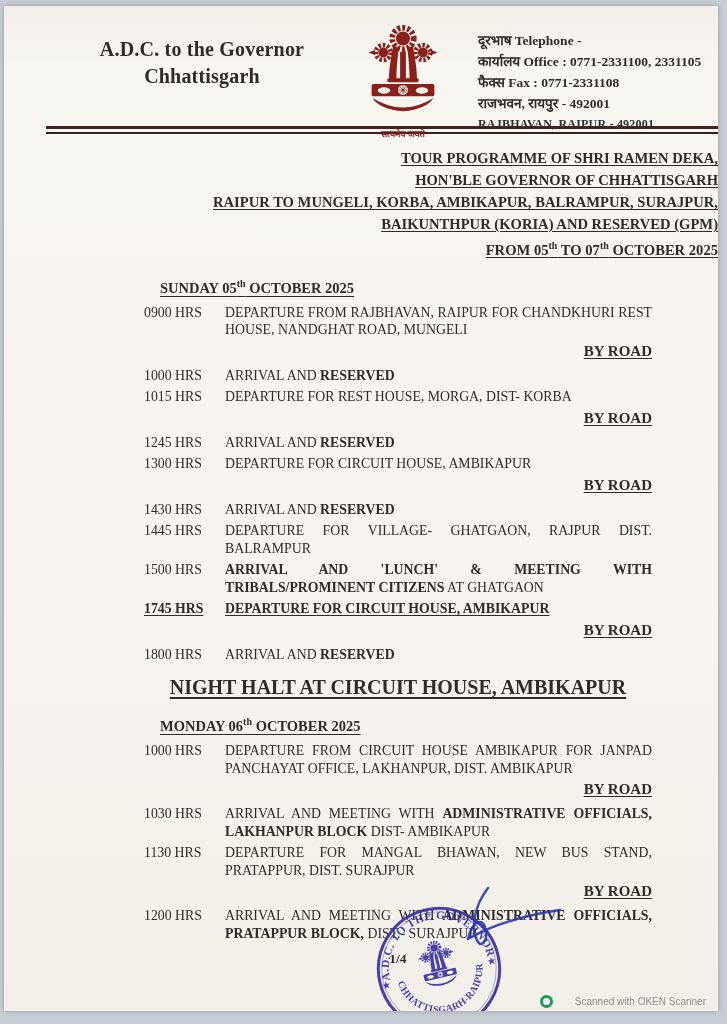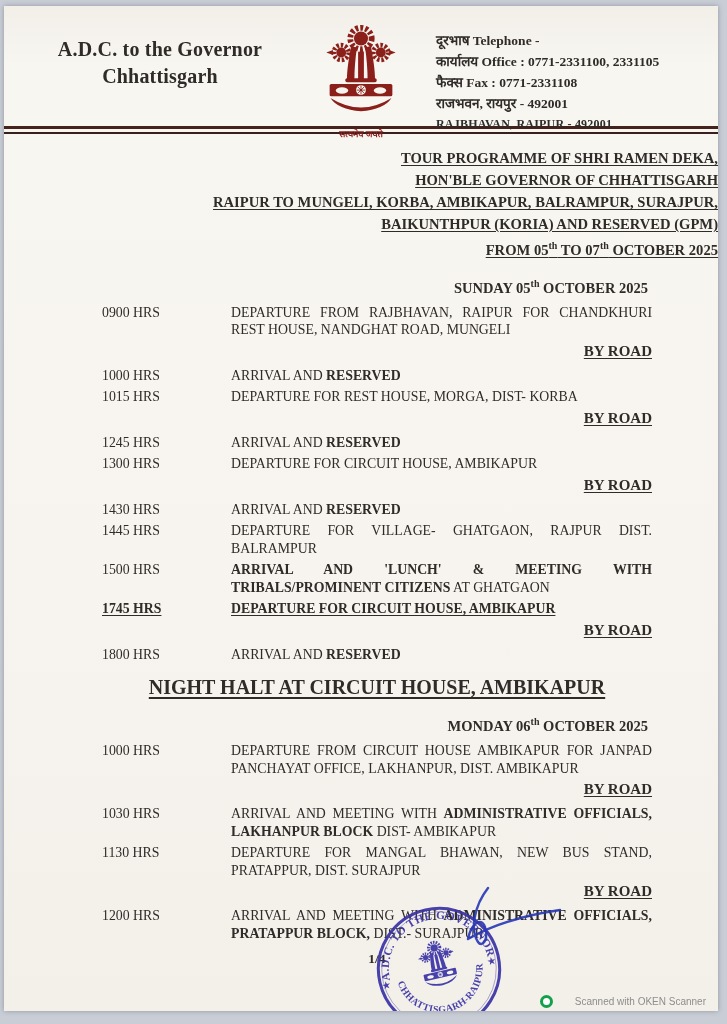--- a/index.html
+++ b/index.html
@@ -7,41 +7,42 @@
     width:727px;height:1024px;overflow:hidden;position:relative;
     background:#c9ced6;
     font-family:"Liberation Serif","DejaVu Serif",serif;
   }
   .page{
     position:absolute;left:4px;right:9px;top:6px;bottom:13px;
     background:linear-gradient(180deg,#f2efe9 0%,#f8f6f1 6%,#f7f4ef 60%,#f3efe9 100%);
     box-shadow:0 0 5px rgba(40,45,60,.35);
     overflow:hidden;
     color:#2e2b28;
+    padding-left:42px;
   }
   
   .header{display:flex;align-items:flex-start;padding:22px 12px 0 30px;height:116px;box-sizing:border-box;}
   .org{width:252px;text-align:center;font-weight:bold;font-size:20px;line-height:27px;padding-top:8px;letter-spacing:.2px;}
   .emblem-wrap{width:150px;text-align:center;margin-top:-6px;}
   .emblem-svg{color:#8b1f1a;}
   .motto{font-size:9px;color:#8b1f1a;font-weight:bold;margin-top:-3px;}
   .contact{flex:1;font-weight:bold;font-size:13.5px;line-height:21px;padding-top:2px;white-space:nowrap;}
   .contact .c5{font-size:12px;letter-spacing:.2px;}
   
   .rule{height:3px;border-top:3px solid #46221d;border-bottom:2px solid #362020;margin-top:4px;}
   
   .title{margin-top:13px;text-align:center;font-weight:bold;font-size:14.6px;line-height:22px;}
   .title .tline{text-decoration:underline;text-underline-offset:2px;text-align:right;}
   sup{font-size:10px;font-weight:bold;}
   
   .content{padding:0 66px 0 98px;}
-  .day-heading{font-weight:bold;font-size:14.5px;text-underline-offset:2.5px;margin:17px 4px 7px;text-align:right;}
+  .day-heading{font-weight:bold;font-size:14.5px;text-decoration:underline;text-underline-offset:2.5px;margin:17px 16px 7px;}
   .row{display:flex;margin:0 0 4px;font-size:13.8px;line-height:17.5px;}
   .row .time{flex:none;width:81px;}
-  .row .desc{flex:1;text-align:justify;margin-left:48px;}
+  .row .desc{flex:1;text-align:justify;}
   .row.hl{font-weight:bold;}
   .row.hl .time,.row.hl .desc{text-decoration:underline;text-underline-offset:2px;}
   .byroad{text-align:right;font-weight:bold;font-size:15px;line-height:17px;text-decoration:underline;text-underline-offset:2px;margin:3px 0 7px;}
   .night{ text-align:center;font-weight:bold;font-size:20px;text-decoration:underline;text-underline-offset:2.5px;margin:13px 0 4px;}
   .pagenum{text-align:center;font-weight:bold;font-size:13.5px;margin-top:9px;}
   
   .stamp{position:absolute;left:364px;top:892px;width:142px;height:142px;transform:rotate(-13deg);opacity:.92;}
   .signature{position:absolute;left:422px;top:874px;width:150px;height:86px;opacity:.9;}
   
   .scanbadge{position:absolute;right:12px;bottom:3px;display:flex;align-items:center;gap:22px;

